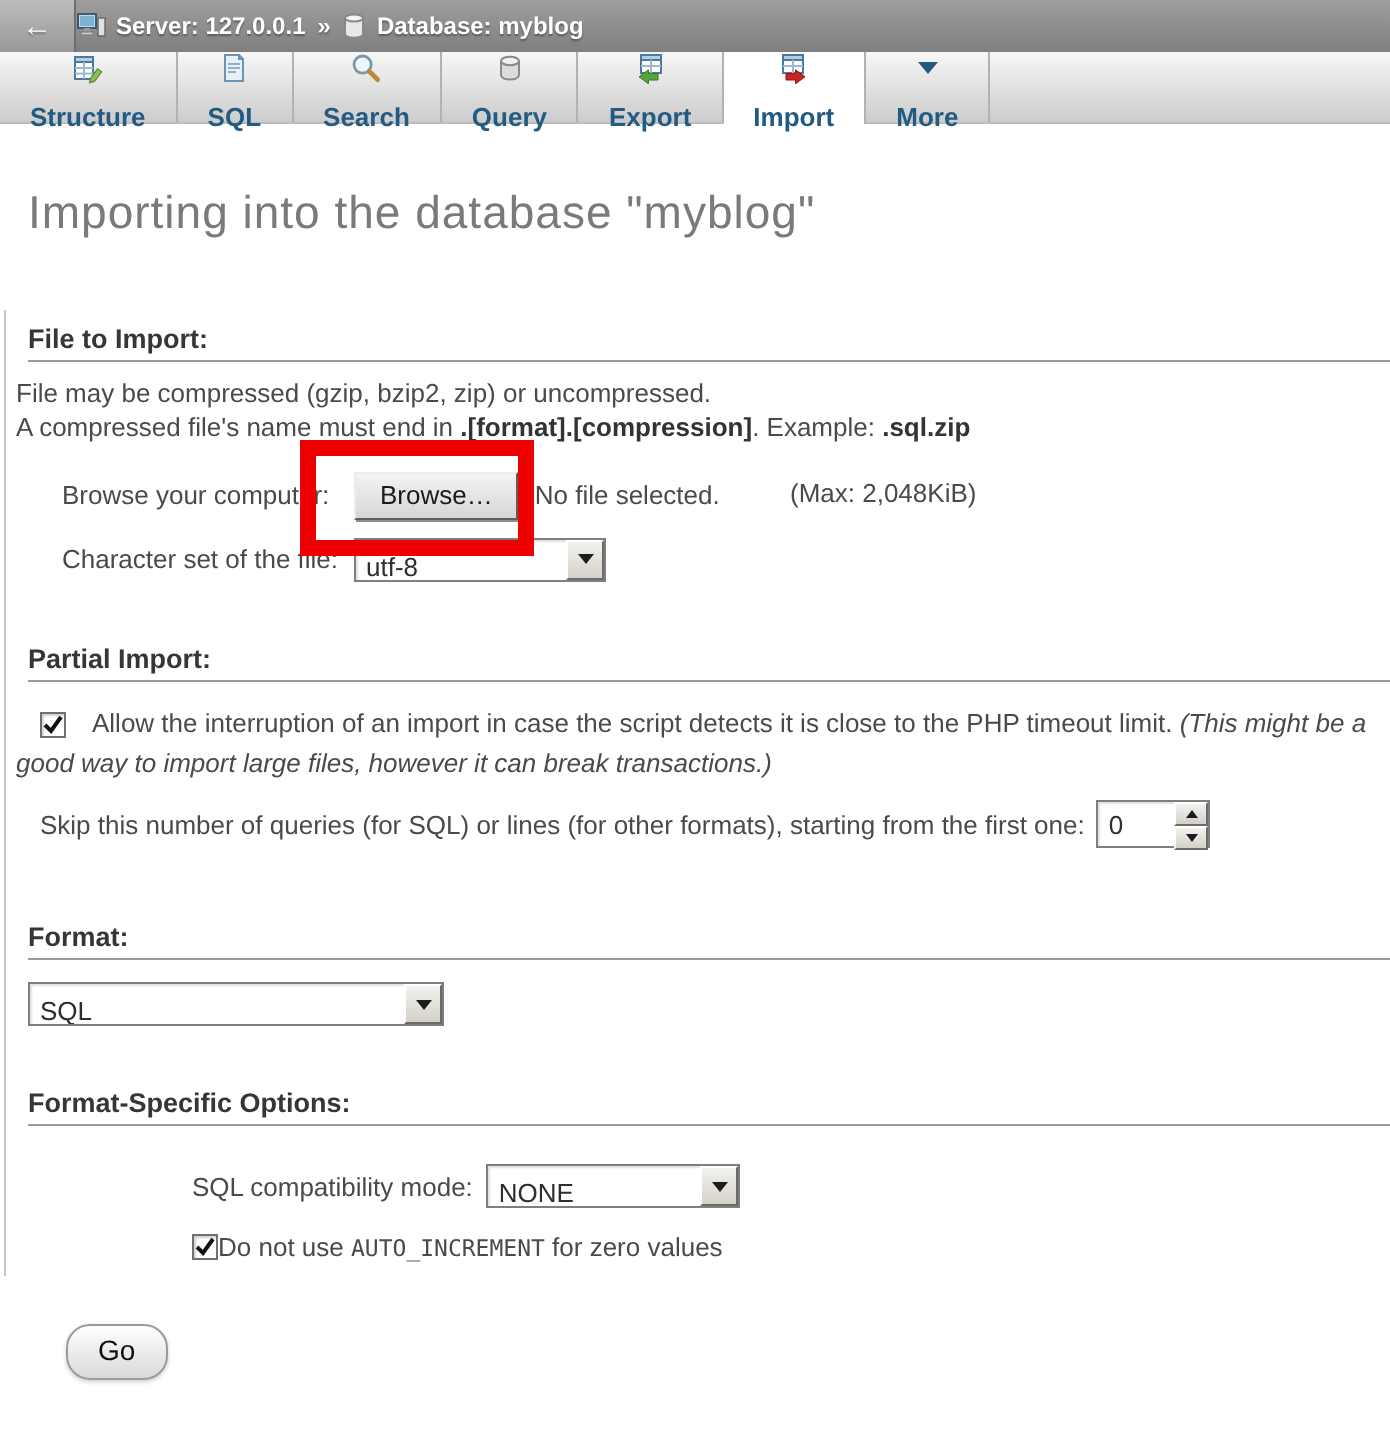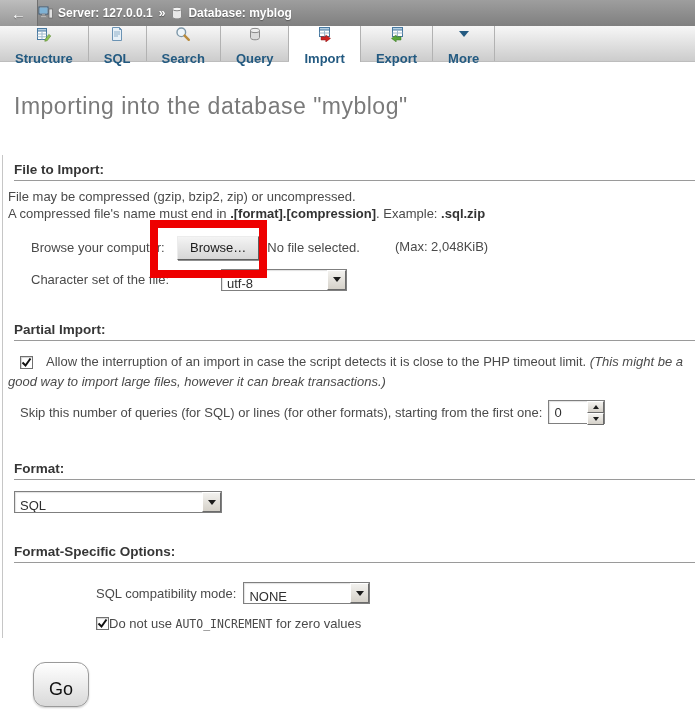--- a/index.html
+++ b/index.html
@@ -33,21 +33,21 @@
   .section-head { margin:42px 0 0 14px; padding-bottom:3px; border-bottom:1px solid #9a9a9a;
                   font-size:13.5px; font-weight:bold; color:#363636; }
   .section-head.s2 { margin-top:31px; }
   .section-head.s3 { margin-top:37px; }
   .section-head.s4 { margin-top:31px; }
   .hint  { margin:7px 0 0 8px; line-height:17px; }
   .hint2 { margin:0 0 0 8px; line-height:17px; }
   b.dk { color:#333; }
   .row { position:relative; margin-left:20px; display:flex; align-items:center; }
   .browse-row  { margin-top:13px; height:25px; }
-  .charset-row { margin-top:8px;  height:23px;gap:44px; }
+  .charset-row { margin-top:8px;  height:23px; }
   .lbl { display:inline-block; width:146px; flex:0 0 146px;margin-left:11px; }
   .nofile { margin-left:8px; }
   .maxsize { position:absolute; left:375px; top:4px; }
 
   .win-btn { font-family:"Liberation Sans",sans-serif; font-size:13px; color:#1a1a1a; padding:3px 12px 4px;
              background:linear-gradient(#f4f4f4,#d6d6d6); border:1px solid; border-color:#ececec #5f5f5f #5f5f5f #ececec;
              box-shadow:1px 1px 0 #8f8f8f; cursor:pointer; }
 
   
   .combo { display:inline-flex; align-items:stretch; height:22px; background:#fff;
@@ -74,21 +74,21 @@
          vertical-align:-2px; cursor:pointer; }
   .allow-row { margin:11px 10px 0 8px; line-height:20px; }
   .allow-row .chk { display:inline-flex; margin:0 13px 0 12px; }
   .note-it { font-style:italic; }
   .fmt-row { margin:11px 0 0 14px; }
   .compat-row { margin:18px 0 0 96px; height:24px; display:flex; align-items:center; gap:7px; }
   .auto-row { margin:11px 0 0 96px; display:flex; align-items:center; }
   .mono { font-family:"DejaVu Sans Mono", monospace; font-size:11.5px; }
 
   .go-row { margin:31px 0 0 33px; }
-  .go-btn { font-family:"Liberation Sans",sans-serif; font-size:18px; color:#111; padding:16px 15px 6px;
+  .go-btn { font-family:"Liberation Sans",sans-serif; font-size:14px; color:#111; padding:4px 15px 6px;
             background:linear-gradient(#ffffff,#d9d9d9); border:1px solid #9a9a9a; border-radius:12px;
             box-shadow:0 1px 2px rgba(0,0,0,.2); cursor:pointer; }
 
   
   .red-rect { position:absolute; left:150px; top:220px; width:117px; height:58px;
               border:8px solid #ee0000; z-index:50; pointer-events:none; }
 </style>
 </head>
 <body>
 
@@ -155,43 +155,43 @@
     </div>
     <div class="tab">
       <span class="ticon">
         <svg width="16" height="16" viewBox="0 0 16 16">
             <path d="M3.5 4.5v7c0 1.4 2 2.3 4.5 2.3s4.5-.9 4.5-2.3v-7" fill="#dcdcdc" stroke="#8a8a8a"></path>
             <ellipse cx="8" cy="4.5" rx="4.5" ry="2.1" fill="#efefef" stroke="#8a8a8a"></ellipse>
           </svg>
       </span>
       <span>Query</span>
     </div>
+    <div class="tab">
+      <span class="ticon">
+        <svg width="16" height="16" viewBox="0 0 16 16">
+            <rect x="3.5" y="1.5" width="10" height="9" fill="#fff" stroke="#4879a0"></rect>
+            <rect x="3.5" y="1.5" width="10" height="2.5" fill="#b5d0e3" stroke="#4879a0"></rect>
+            <line x1="8.5" y1="4" x2="8.5" y2="10.5" stroke="#9fb9cc"></line>
+            <line x1="3.5" y1="7" x2="13.5" y2="7" stroke="#9fb9cc"></line>
+            <path d="M12 10.8H7.2V8.9L2.5 12.4l4.7 3.5v-1.9H12z" fill="#57a639" stroke="#3c7426" stroke-width=".5"></path>
+          </svg>
+      </span>
+      <span>Export</span>
+    </div>
     <div class="tab active">
       <span class="ticon">
         <svg width="16" height="16" viewBox="0 0 16 16">
             <rect x="2.5" y="1.5" width="10" height="9" fill="#fff" stroke="#4879a0"></rect>
             <rect x="2.5" y="1.5" width="10" height="2.5" fill="#b5d0e3" stroke="#4879a0"></rect>
             <line x1="7.5" y1="4" x2="7.5" y2="10.5" stroke="#9fb9cc"></line>
             <line x1="2.5" y1="7" x2="12.5" y2="7" stroke="#9fb9cc"></line>
             <path d="M4 10.8h4.8V8.9l4.7 3.5-4.7 3.5v-1.9H4z" fill="#cc2222" stroke="#8d1717" stroke-width=".5"></path>
           </svg>
       </span>
       <span>Import</span>
-    </div>
-    <div class="tab">
-      <span class="ticon">
-        <svg width="16" height="16" viewBox="0 0 16 16">
-            <rect x="3.5" y="1.5" width="10" height="9" fill="#fff" stroke="#4879a0"></rect>
-            <rect x="3.5" y="1.5" width="10" height="2.5" fill="#b5d0e3" stroke="#4879a0"></rect>
-            <line x1="8.5" y1="4" x2="8.5" y2="10.5" stroke="#9fb9cc"></line>
-            <line x1="3.5" y1="7" x2="13.5" y2="7" stroke="#9fb9cc"></line>
-            <path d="M12 10.8H7.2V8.9L2.5 12.4l4.7 3.5v-1.9H12z" fill="#57a639" stroke="#3c7426" stroke-width=".5"></path>
-          </svg>
-      </span>
-      <span>Export</span>
     </div>
     <div class="tab">
       <span class="more-tri"></span>
       <span>More</span>
     </div>
   </div>
 
   <div class="content">
     <div class="left-edge"></div>
 

